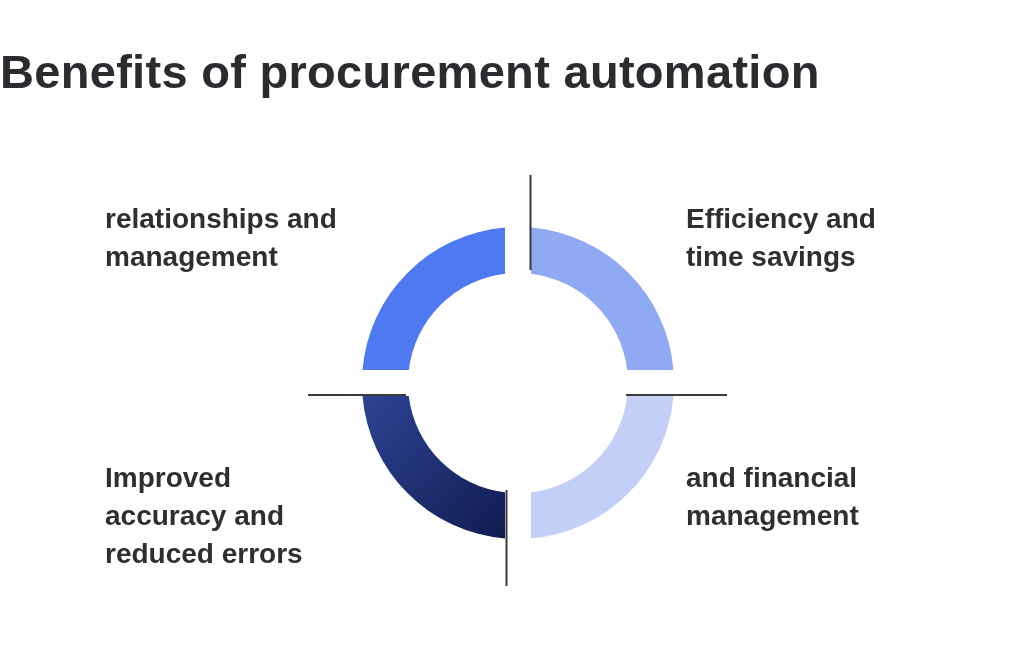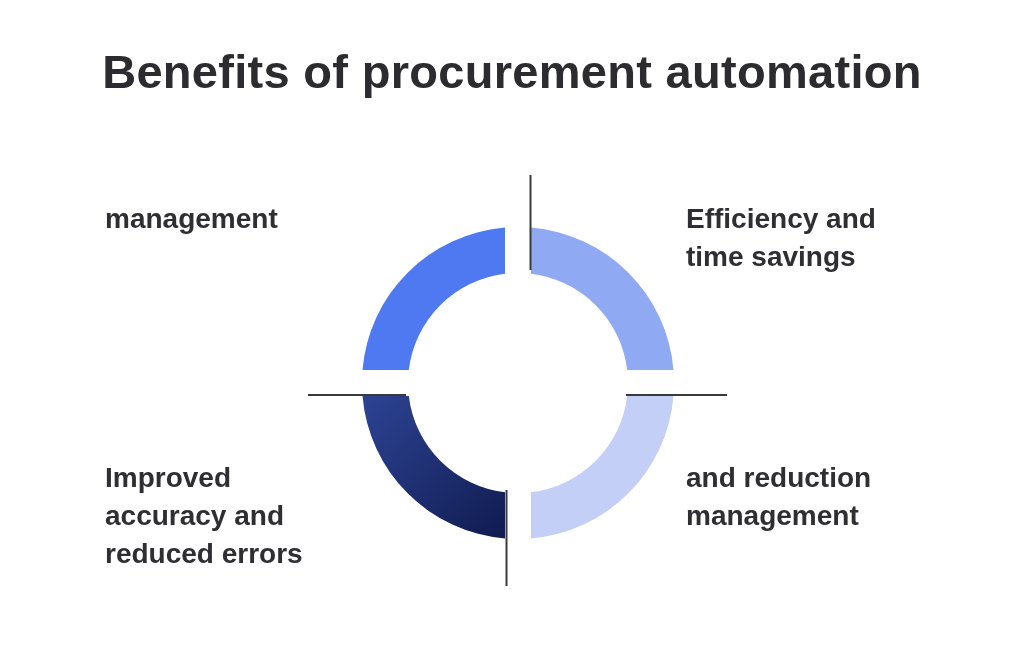--- a/index.html
+++ b/index.html
@@ -13,21 +13,21 @@
     height: 663px;
     background: #ffffff;
     overflow: hidden;
     font-family: "Liberation Sans", "DejaVu Sans", sans-serif;
   }
   .title {
     position: absolute;
     top: 44px;
     left: 0;
     width: 100%;
-    text-align: center;
+    text-align: left;
     font-size: 47px;
     font-weight: 700;
     letter-spacing: 0.3px;
     color: #2b2b30;
   }
   .diagram-svg {
     position: absolute;
     top: 0;
     left: 0;
   }
@@ -83,32 +83,33 @@
              A 110 110 0 0 1 408.8 396
              Z" fill="url(#swGradient)"></path>
 
     <line x1="530.5" y1="175" x2="530.5" y2="270" stroke-width="2" stroke="#3a3a3a"></line>
     <line x1="506.5" y1="490" x2="506.5" y2="586" stroke-width="2" stroke="#3a3a3a"></line>
     <line x1="308" y1="395" x2="406" y2="395" stroke-width="2" stroke="#3a3a3a"></line>
     <line x1="626" y1="395" x2="727" y2="395" stroke-width="2" stroke="#3a3a3a"></line>
   </svg>
 
   <div class="label label-top-left">
+    <div>relationships and</div>
     <div>management</div>
   </div>
 
   <div class="label label-bottom-left">
     <div>Improved</div>
     <div>accuracy and</div>
     <div>reduced errors</div>
   </div>
 
   <div class="label label-top-right">
     <div>Efficiency and</div>
     <div>time savings</div>
   </div>
 
   <div class="label label-bottom-right">
-    <div>and reduction</div>
+    <div>and financial</div>
     <div>management</div>
   </div>
 
 </div>
 
 </body></html>

